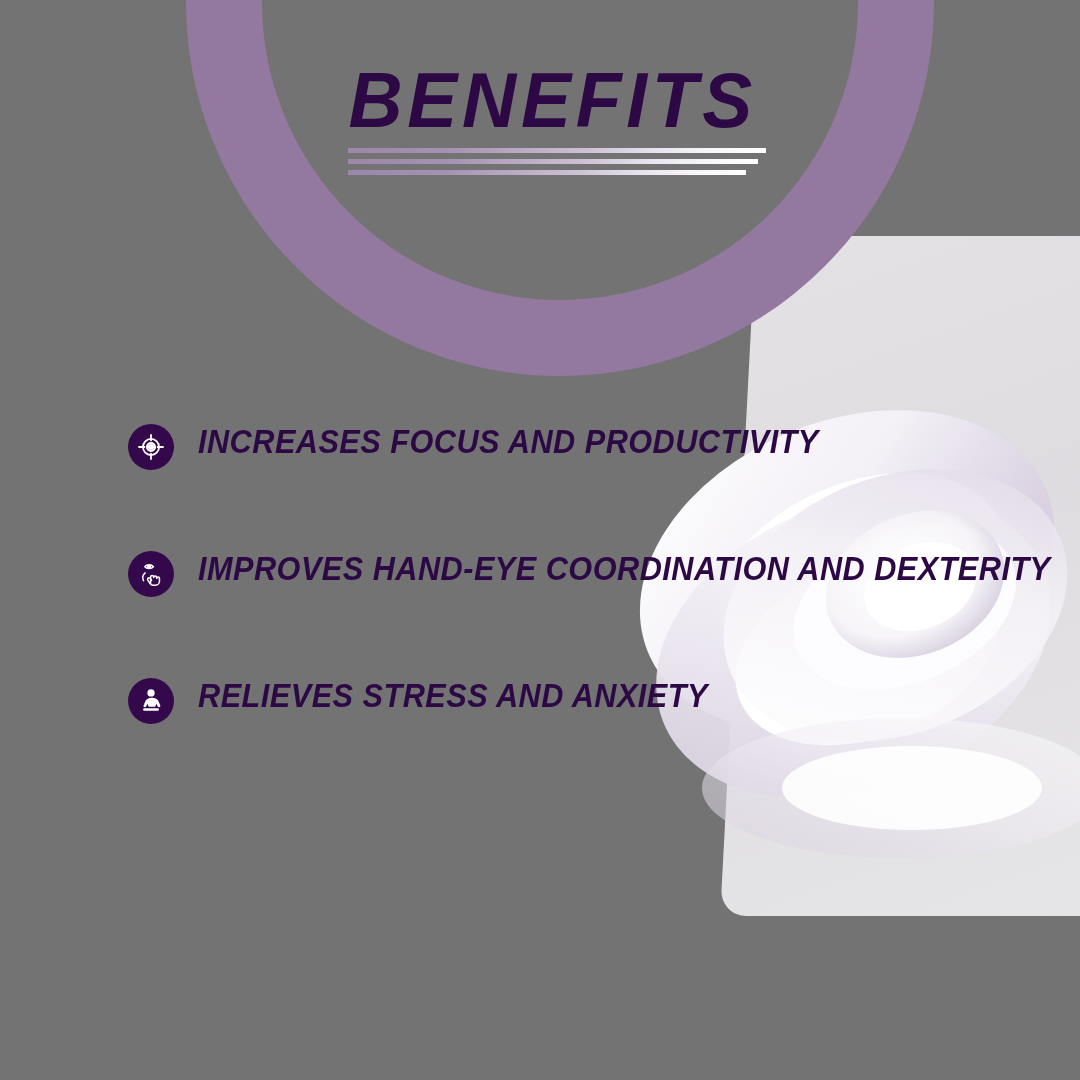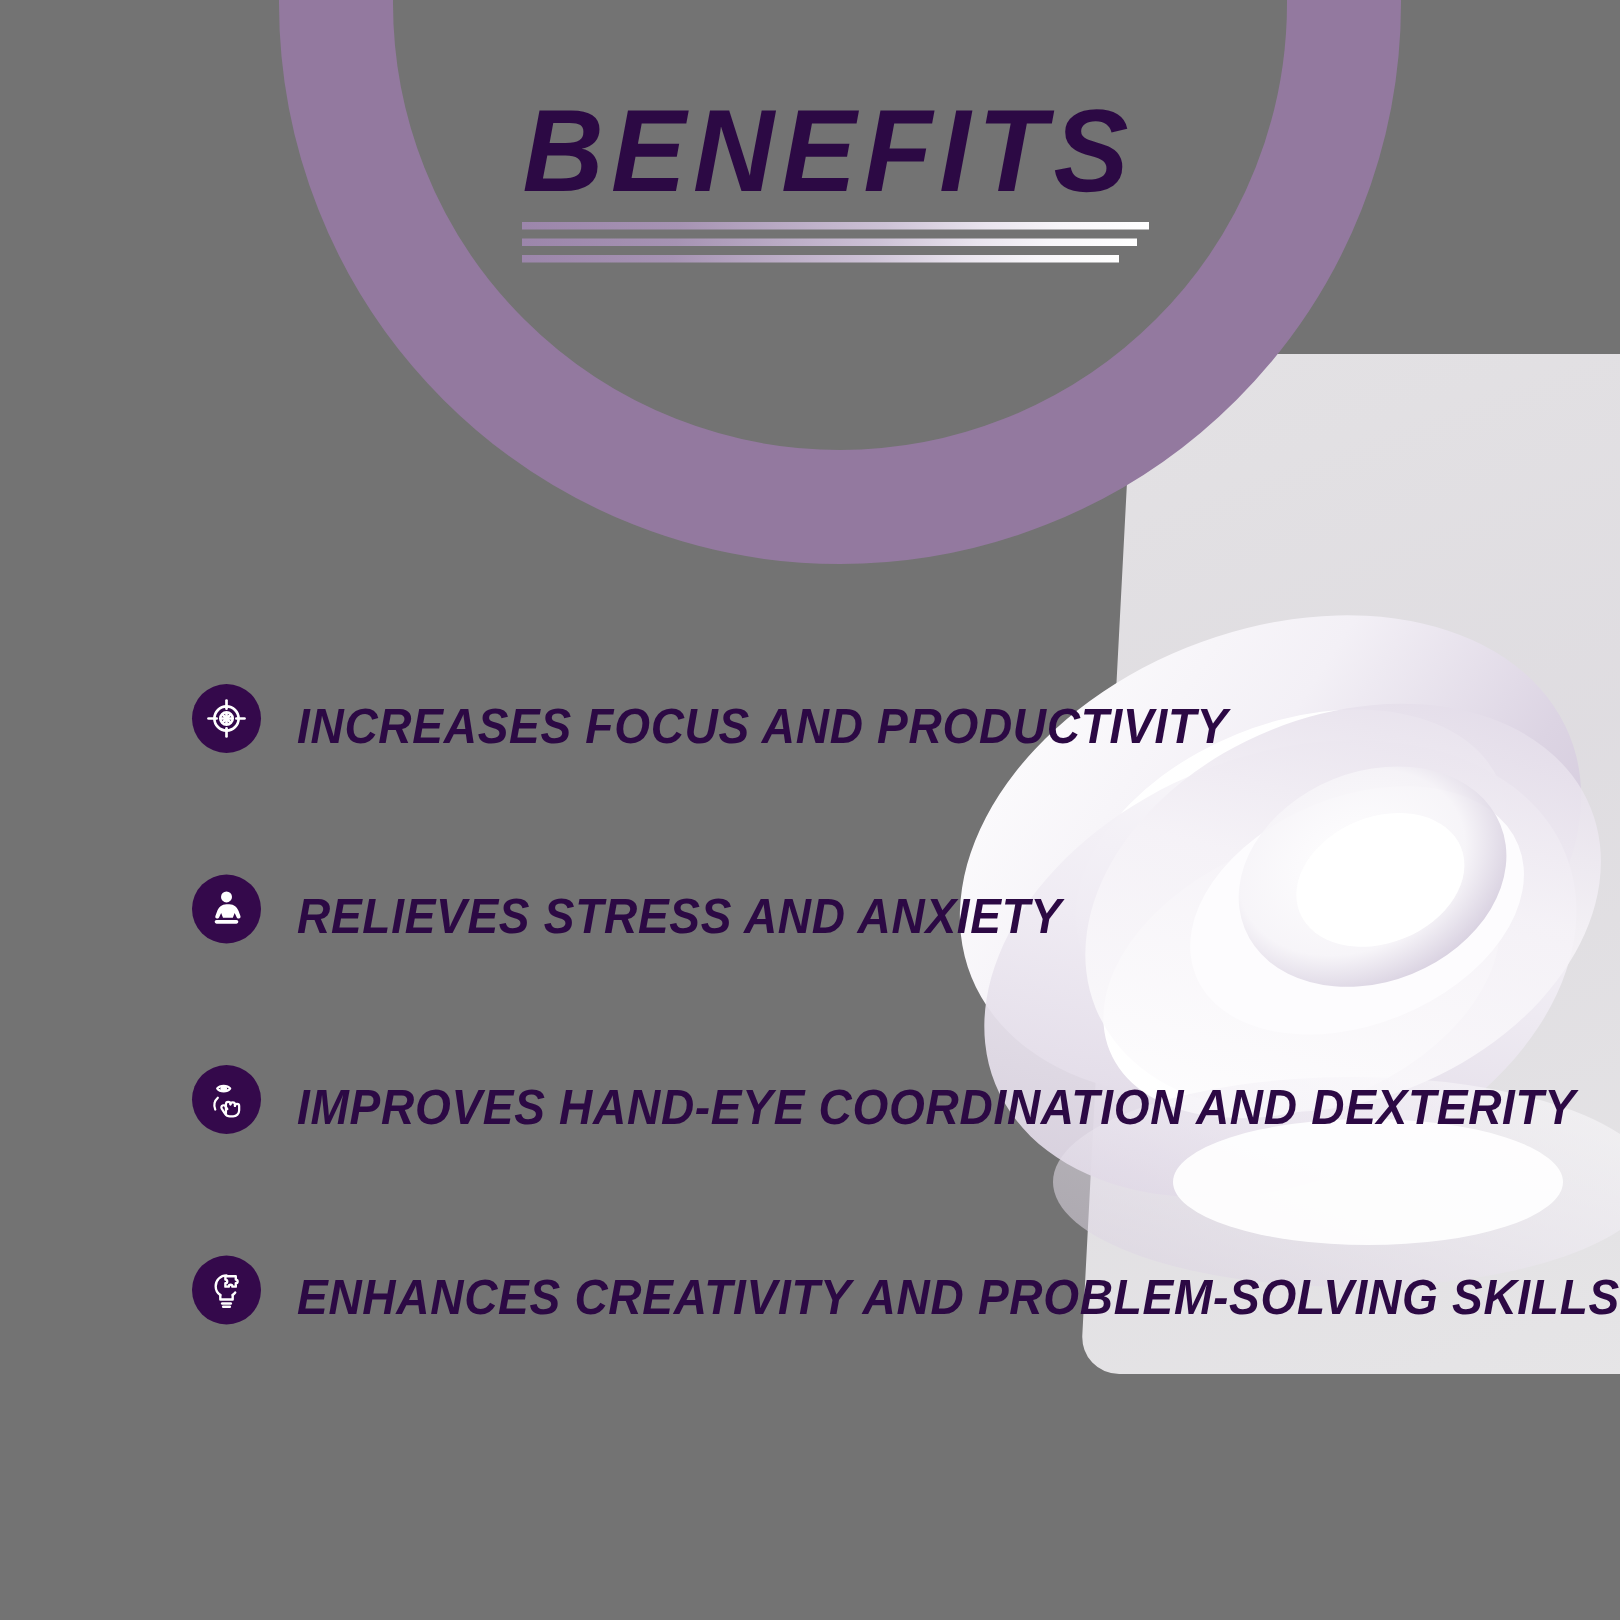--- a/index.html
+++ b/index.html
@@ -99,24 +99,23 @@
 
   
   .list {
     position: absolute;
     left: 128px;
     top: 424px;
     width: 900px;
   }
   .list-item {
     display: flex;
-    align-items: flex-end;
+    align-items: flex-start;
     height: 46px;
     margin-bottom: 81px;
-    margin-top: 32px;
   }
   .list-item:last-child { margin-bottom: 0; }
 
   .bullet-icon {
     flex: 0 0 auto;
     width: 46px;
     height: 46px;
     border-radius: 50%;
     background: #34094b;
     display: flex;
@@ -217,52 +216,39 @@
           <line x1="12.6" y1="16" x2="19.4" y2="16"></line>
           <line x1="13.6" y1="13.6" x2="18.4" y2="18.4"></line>
           <line x1="18.4" y1="13.6" x2="13.6" y2="18.4"></line>
         </svg>
       </span>
       <span class="item-label">INCREASES FOCUS AND PRODUCTIVITY</span>
     </div>
 
     <div class="list-item">
       <span class="bullet-icon">
-        <svg viewBox="0 0 32 32" fill="#ffffff" stroke="none">
-          <circle cx="16" cy="7.4" r="3.9"></circle>
-          <path d="M16 12.6c-3.4 0-5.6 2.3-6.6 4.9l-1.3 3.4c-.3.9.2 1.7 1.1 1.8.7.1 1.3-.3 1.6-.9l1.4-3 1.3 3.4h7l1.3-3.4 1.4 3c.3.6.9 1 1.6.9.9-.1 1.4-.9 1.1-1.8l-1.3-3.4c-1-2.6-3.2-4.9-6.6-4.9z"></path>
-          <rect x="7.6" y="23.8" width="16.8" height="2.6" rx="1.3"></rect>
-        </svg>
-      </span>
-      <span class="item-label">RELIEVES STRESS AND ANXIETY</span>
-    </div>
-
-    <div class="list-item">
-      <span class="bullet-icon">
         <svg viewBox="0 0 32 32" fill="none" stroke="#ffffff" stroke-width="1.6" stroke-linecap="round" stroke-linejoin="round">
           <path d="M9.4 8.2c2-2.6 7.2-2.6 9.2 0-2 2.6-7.2 2.6-9.2 0z"></path>
           <circle cx="14" cy="8.2" r="1.6" fill="#ffffff"></circle>
           <path d="M9.8 14.8c-2.3 1.9-3.2 5.4-1.8 8.3"></path>
           <path d="M15.6 25.8v-6.6c0-.9.7-1.6 1.6-1.6.9 0 1.6.7 1.6 1.6"></path>
           <path d="M18.8 19.6c0-.9.7-1.6 1.6-1.6.9 0 1.6.7 1.6 1.6v1"></path>
           <path d="M22 20.6c0-.9.7-1.5 1.5-1.5.9 0 1.5.6 1.5 1.5v3.1c0 2.4-1.9 4.3-4.3 4.3h-2.4c-1.6 0-2.6-.8-3.4-2l-2.3-3.5c-.5-.8-.2-1.8.6-2.2.7-.4 1.6-.2 2 .5l1.4 2"></path>
         </svg>
       </span>
       <span class="item-label">IMPROVES HAND-EYE COORDINATION AND DEXTERITY</span>
     </div>
 
     <div class="list-item">
       <span class="bullet-icon">
-        <svg viewBox="0 0 32 32" fill="none" stroke="#ffffff" stroke-width="1.7" stroke-linecap="round" stroke-linejoin="round">
-          <path d="M11.6 19.6C9.6 18.2 8.3 15.9 8.3 13.3c0-4.3 3.5-7.7 7.7-7.7"></path>
-          <path d="M20.4 19.6c.7-.5 1.3-1.1 1.8-1.8"></path>
-          <path d="M11.6 19.6v3.2h8.8v-3.2"></path>
-          <path d="M12.9 25.6h6.2"></path>
-          <path d="M13.6 27.9h4.8"></path>
-          <path d="M17.4 6.2h5.2v2.4c.7 0 1.3.6 1.3 1.3s-.6 1.3-1.3 1.3v2.4h-2.4c0-.7-.6-1.3-1.3-1.3s-1.3.6-1.3 1.3h-2.4v-2.4c.7 0 1.3-.6 1.3-1.3s-.6-1.3-1.3-1.3V6.2h2.2z"></path>
+        <svg viewBox="0 0 32 32" fill="#ffffff" stroke="none">
+          <circle cx="16" cy="7.4" r="3.9"></circle>
+          <path d="M16 12.6c-3.4 0-5.6 2.3-6.6 4.9l-1.3 3.4c-.3.9.2 1.7 1.1 1.8.7.1 1.3-.3 1.6-.9l1.4-3 1.3 3.4h7l1.3-3.4 1.4 3c.3.6.9 1 1.6.9.9-.1 1.4-.9 1.1-1.8l-1.3-3.4c-1-2.6-3.2-4.9-6.6-4.9z"></path>
+          <rect x="7.6" y="23.8" width="16.8" height="2.6" rx="1.3"></rect>
         </svg>
       </span>
-      <span class="item-label">ENHANCES CREATIVITY AND PROBLEM-SOLVING SKILLS</span>
-    </div>
+      <span class="item-label">RELIEVES STRESS AND ANXIETY</span>
+    </div>
+
 
 
   </div>
 </div>
 
 </body></html>

